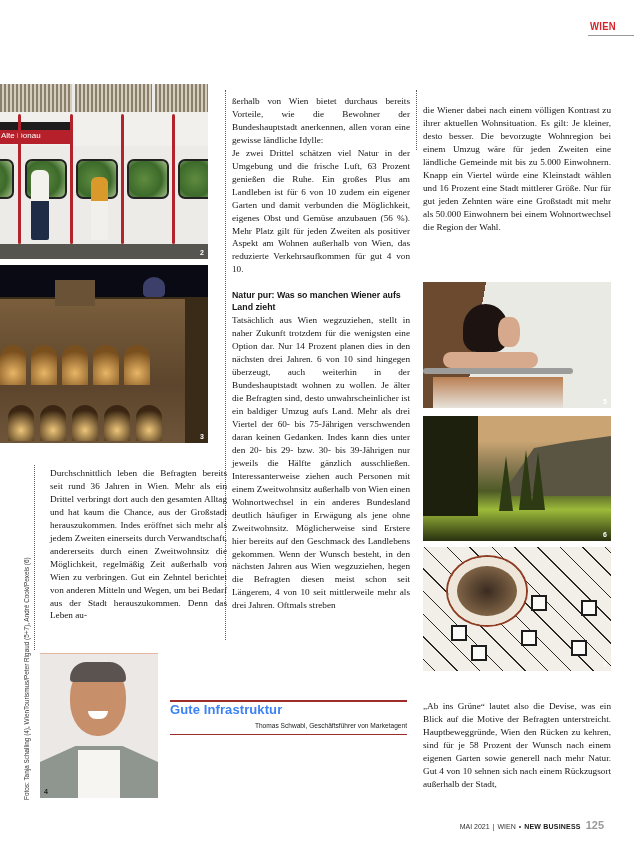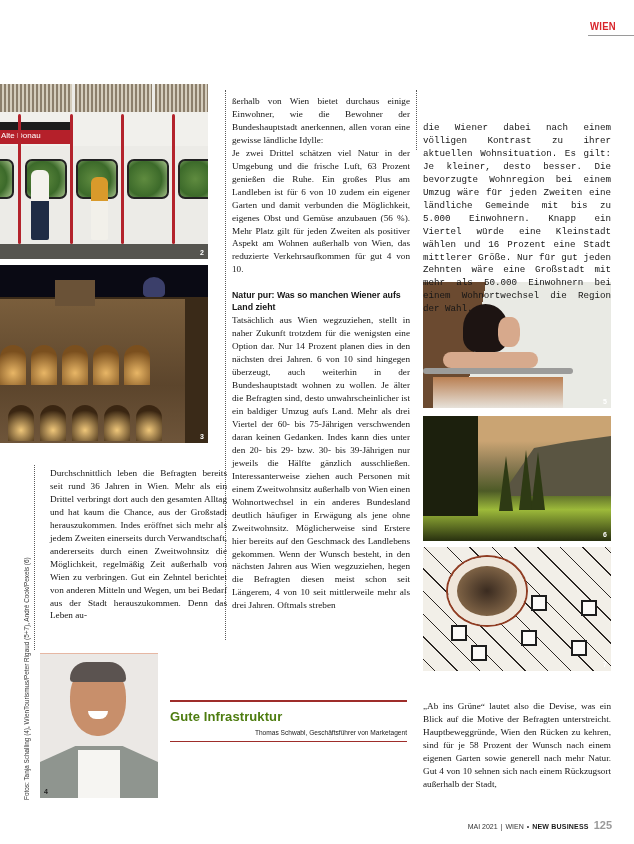--- a/index.html
+++ b/index.html
@@ -62,35 +62,35 @@
   #photo-portrait .shirt { position: absolute; left: 38px; top: 96px; width: 42px; height: 49px; background: #f6f5f2; }
 
   
   .credit { position: absolute; left: 23px; top: 800px; transform: rotate(-90deg); transform-origin: 0 0; white-space: nowrap; font-family: "Liberation Sans", sans-serif; font-size: 6.4px; color: #333; }
 
   
   .col { position: absolute; font-size: 9.2px; line-height: 12.95px; text-align: justify; hyphens: manual; color: #161616; }
   .col p { text-indent: 0; }
   #col1 { left: 50px; top: 467px; width: 177px; }
   #col2 { left: 232px; top: 95px; width: 178px; }
-  #col3 { left: 423px; top: 122px; width: 188px; font-family: Liberation Mono, monospace; }
+  #col3 { left: 423px; top: 104px; width: 188px; }
   #col4 { left: 423px; top: 700px; width: 188px; }
   .subhead { font-family: "Liberation Sans", sans-serif; font-weight: bold; font-size: 8.8px; line-height: 12px; margin-top: 13px; margin-bottom: 1px; text-align: left; }
 
   .dots { position: absolute; border-left: 1px dotted #5a5a5a; }
 
   
   .quote-box { position: absolute; left: 170px; top: 700px; width: 237px; }
   .quote-rule { height: 1.5px; background: #9e2d2a; }
-  .quote-title { font-family: "Liberation Sans", sans-serif; font-size: 13px; font-weight: bold; color: #4d7c0f; margin-top: 7px; letter-spacing: 0.1px; }
+  .quote-title { font-family: "Liberation Sans", sans-serif; font-size: 13px; font-weight: bold; color: #3b82f6; letter-spacing: 0.1px; }
   .quote-text { font-family: "Liberation Sans", sans-serif; font-size: 7.3px; line-height: 12.5px; color: #222; margin-top: 2px; }
   .quote-author { font-family: "Liberation Sans", sans-serif; font-size: 6.6px; text-align: right; margin-top: 5px; margin-bottom: 5px; color: #222; }
 
   
-  .footer { position: absolute; right: 22px; top: 819px; font-family: "Liberation Sans", sans-serif; font-size: 7px; color: #333; display: flex; align-items: baseline; gap: 3px; }
+  .footer { position: absolute; right: 30px; top: 819px; font-family: "Liberation Sans", sans-serif; font-size: 7px; color: #333; display: flex; align-items: baseline; gap: 3px; }
   .footer .brand { font-weight: bold; color: #1a1a1a; letter-spacing: 0.2px; }
   .footer .page { font-size: 11px; color: #9a9a9a; font-weight: bold; margin-left: 2px; }
 </style>
 </head>
 <body>
 
 <div class="section-tag">WIEN</div>
 <div class="section-rule"></div>
 
 <div class="photo" id="photo-metro">
@@ -175,21 +175,21 @@
 
 <div class="dots" style="left:225px;top:90px;height:550px"></div>
 <div class="dots" style="left:416px;top:90px;height:60px"></div>
 <div class="dots" style="left:34px;top:465px;height:185px"></div>
 
 <div class="col" id="col1">
   <p>Durchschnittlich leben die Befragten bereits seit rund 36 Jahren in Wien. Mehr als ein Drittel verbringt dort auch den gesamten Alltag und hat kaum die Chance, aus der Großstadt herauszukommen. Indes eröffnet sich mehr als jedem Zweiten einerseits durch Verwandtschaft, andererseits durch einen Zweitwohnsitz die Möglichkeit, regelmäßig Zeit außerhalb von Wien zu verbringen. Gut ein Zehntel berichtet von anderen Mitteln und Wegen, um bei Bedarf aus der Stadt herauszukommen. Denn das Leben au-</p>
 </div>
 
 <div class="col" id="col2">
-  <p>ßerhalb von Wien bietet durchaus einige Einwohner, wie die Bewohner der Bundeshauptstadt anerkennen, allen voran eine gewisse ländliche Idylle:</p>
+  <p>ßerhalb von Wien bietet durchaus bereits Vorteile, wie die Bewohner der Bundeshauptstadt anerkennen, allen voran eine gewisse ländliche Idylle:</p>
   <p>Je zwei Drittel schätzen viel Natur in der Umgebung und die frische Luft, 63 Prozent genießen die Ruhe. Ein großes Plus am Landleben ist für 6 von 10 zudem ein eigener Garten und damit verbunden die Möglichkeit, eigenes Obst und Gemüse anzubauen (56 %). Mehr Platz gilt für jeden Zweiten als positiver Aspekt am Wohnen außerhalb von Wien, das reduzierte Verkehrsaufkommen für gut 4 von 10.</p>
   <div class="subhead">Natur pur: Was so manchen Wiener aufs Land zieht</div>
   <p>Tatsächlich aus Wien wegzuziehen, stellt in naher Zukunft trotzdem für die wenigsten eine Option dar. Nur 14 Prozent planen dies in den nächsten drei Jahren. 6 von 10 sind hingegen überzeugt, auch weiterhin in der Bundeshauptstadt wohnen zu wollen. Je älter die Befragten sind, desto unwahrscheinlicher ist ein baldiger Umzug aufs Land. Mehr als drei Viertel der 60- bis 75-Jährigen verschwenden daran keinen Gedanken. Indes kann dies unter den 20- bis 29- bzw. 30- bis 39-Jährigen nur jeweils die Hälfte gänzlich ausschließen. Interessanterweise ziehen auch Personen mit einem Zweitwohnsitz außerhalb von Wien einen Wohnortwechsel in ein anderes Bundesland deutlich häufiger in Erwägung als jene ohne Zweitwohnsitz. Möglicherweise sind Erstere hier bereits auf den Geschmack des Landlebens gekommen. Wenn der Wunsch besteht, in den nächsten Jahren aus Wien wegzuziehen, hegen die Befragten diesen meist schon seit Längerem, 4 von 10 seit mittlerweile mehr als drei Jahren. Oftmals streben</p>
 </div>
 
 <div class="col" id="col3">
   <p>die Wiener dabei nach einem völligen Kontrast zu ihrer aktuellen Wohnsituation. Es gilt: Je kleiner, desto besser. Die bevorzugte Wohnregion bei einem Umzug wäre für jeden Zweiten eine ländliche Gemeinde mit bis zu 5.000 Einwohnern. Knapp ein Viertel würde eine Kleinstadt wählen und 16 Prozent eine Stadt mittlerer Größe. Nur für gut jeden Zehnten wäre eine Großstadt mit mehr als 50.000 Einwohnern bei einem Wohnortwechsel die Region der Wahl.</p>
 </div>
 
 <div class="col" id="col4">

